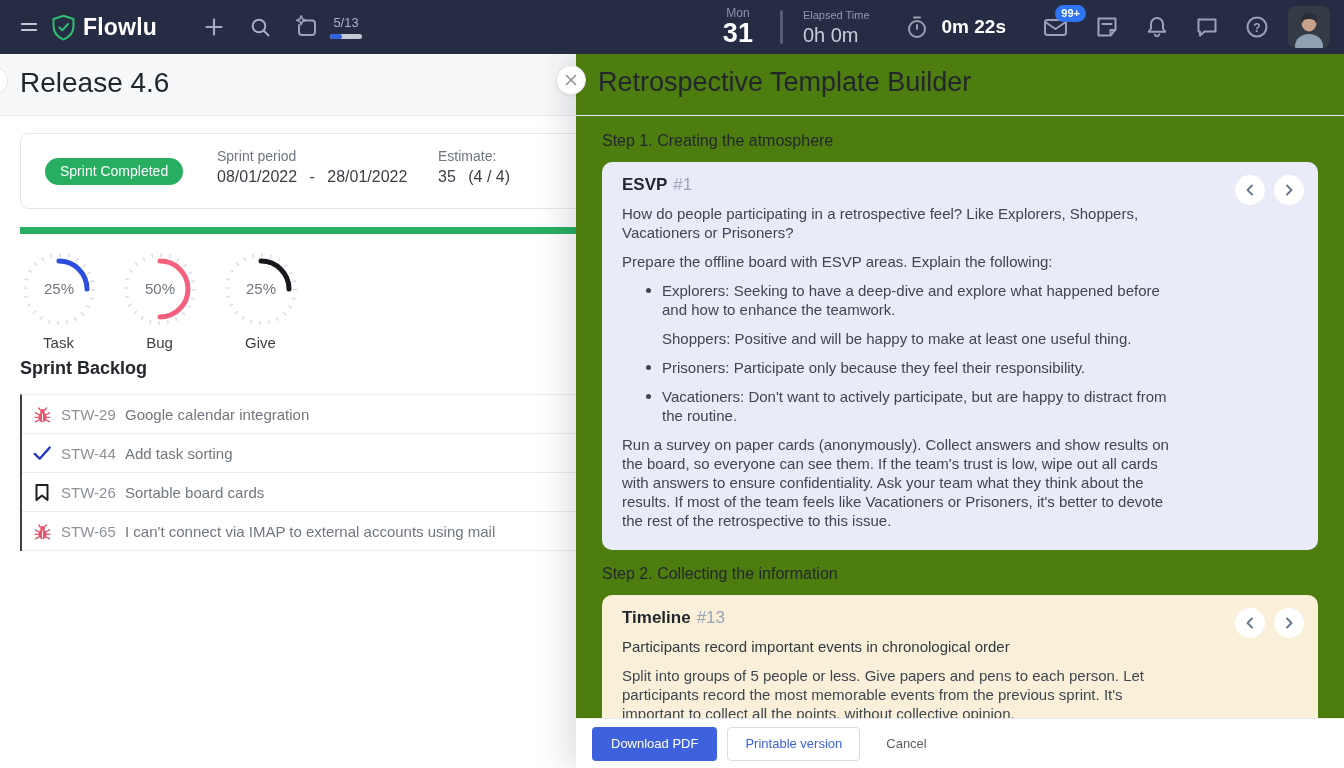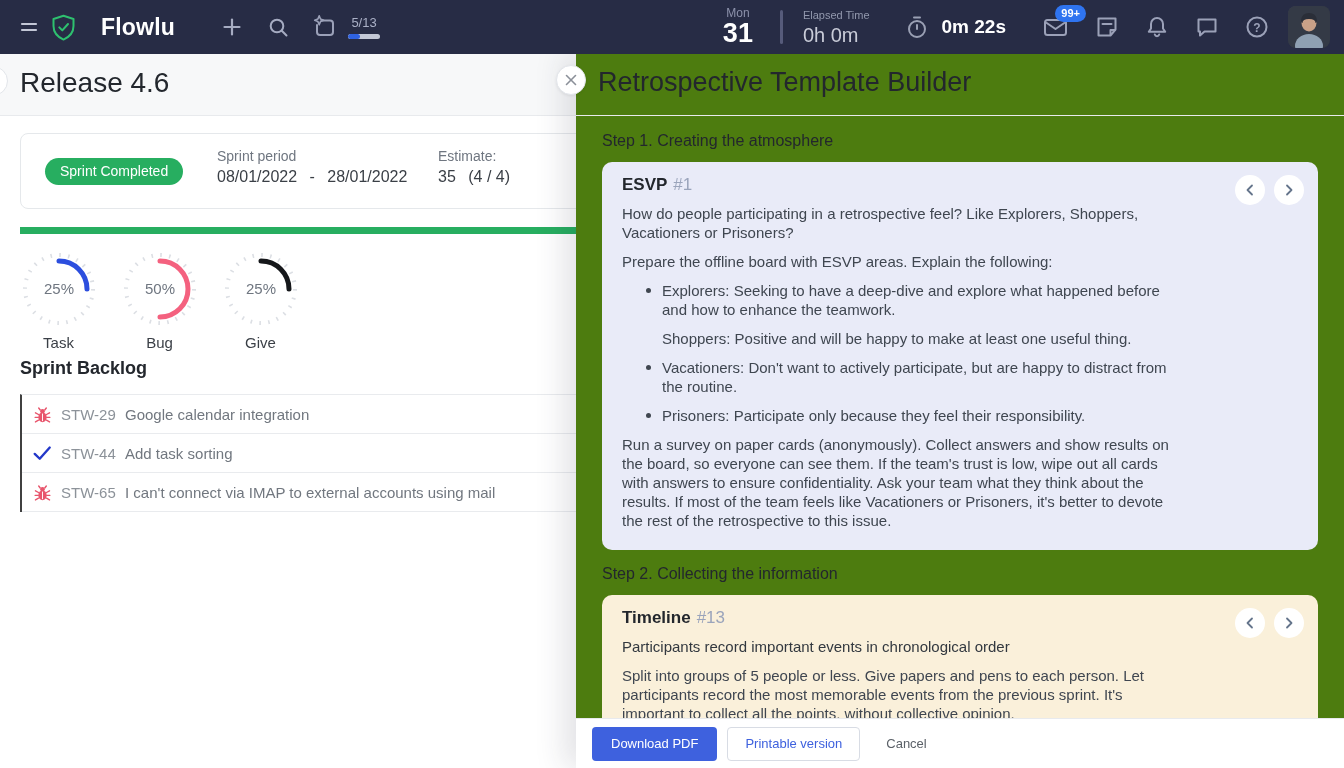--- a/index.html
+++ b/index.html
@@ -8,21 +8,21 @@
     position: relative; overflow: hidden; background:#fff;
     font-family: "Liberation Sans", sans-serif; color:#23272e;
   }
   svg { display:block; }
 
   
   .topbar { position:absolute; top:0; left:0; right:0; height:54px; background:#272c45; display:flex; align-items:center; z-index:50; }
   .tb-left { display:flex; align-items:center; padding-left:18px; }
   .tb-iconbtn { background:none; border:none; cursor:pointer; display:flex; align-items:center; justify-content:center; }
   .logo-wrap { display:flex; align-items:center; margin-left:10px; }
-  .logo-text { color:#fff; font-size:23px; font-weight:600; margin-left:24px; letter-spacing:.2px; }
+  .logo-text { color:#fff; font-size:23px; font-weight:600; margin-left:6px; letter-spacing:.2px; }
   .tb-plus { margin-left:46px; } .tb-search { margin-left:24px; }
   .onboard { display:flex; align-items:center; margin-left:22px; cursor:pointer; }
   .onboard-col { margin-left:10px; display:flex; flex-direction:column; align-items:center; }
   .onboard-label { color:#aab0c6; font-size:13px; line-height:14px; }
   .onboard-track { width:32px; height:5px; background:#c3c8d6; border-radius:3px; margin-top:4px; overflow:hidden; }
   .onboard-fill { height:100%; background:#2f62e0; border-radius:3px; }
 
   .tb-right { position:absolute; right:0; top:0; height:54px; display:flex; align-items:center; padding-right:14px; }
   .tb-date { width:44px; text-align:center; line-height:1; }
   .tb-date .wd { color:#8d92ab; font-size:12px; }
@@ -287,20 +287,29 @@
     <span class="btitle">Google calendar integration</span>
       </div>
       <div class="backlog-row">
         <span class="bicon">
           <svg width="20" height="18" viewBox="0 0 22 18">
             <polyline points="3,10 8.5,15.3 19.5,3" fill="none" stroke="#2338c9" stroke-width="2.6" stroke-linecap="round" stroke-linejoin="round"></polyline>
           </svg>
         </span>
     <span class="bid">STW-44</span>
     <span class="btitle">Add task sorting</span>
+      </div>
+      <div class="backlog-row">
+        <span class="bicon">
+          <svg width="16" height="19" viewBox="0 0 16 19">
+            <path d="M2.5 2 h11 v15 l-5.5-4.6 L2.5 17 Z" fill="none" stroke="#1b1e23" stroke-width="2" stroke-linejoin="round"></path>
+          </svg>
+        </span>
+    <span class="bid">STW-26</span>
+    <span class="btitle">Sortable board cards</span>
       </div>
       <div class="backlog-row">
         <span class="bicon">
           <svg width="19" height="19" viewBox="0 0 20 20">
             <g stroke="#e8566d" stroke-width="1.5" stroke-linecap="round">
               <line x1="5.8" y1="10" x2="2.6" y2="8.2"></line>
               <line x1="5.6" y1="13" x2="2.2" y2="13"></line>
               <line x1="5.8" y1="16" x2="2.6" y2="17.8"></line>
               <line x1="14.2" y1="10" x2="17.4" y2="8.2"></line>
               <line x1="14.4" y1="13" x2="17.8" y2="13"></line>
@@ -345,22 +354,22 @@
           <button class="nav-btn">
             <svg width="14" height="14" viewBox="0 0 14 14">
               <polyline points="5,2.5 9.5,7 5,11.5" fill="none" stroke="#64748b" stroke-width="1.8" stroke-linecap="round" stroke-linejoin="round"></polyline>
             </svg>
           </button>
         </div>
         <p>How do people participating in a retrospective feel? Like Explorers, Shoppers, Vacationers or Prisoners?</p>
         <p>Prepare the offline board with ESVP areas. Explain the following:</p>
         <div class="blk-li">Explorers: Seeking to have a deep-dive and explore what happened before and how to enhance the teamwork.</div>
         <div class="blk-plain">Shoppers: Positive and will be happy to make at least one useful thing.</div>
+        <div class="blk-li">Prisoners: Participate only because they feel their responsibility.</div>
         <div class="blk-li">Vacationers: Don't want to actively participate, but are happy to distract from the routine.</div>
-        <div class="blk-li">Prisoners: Participate only because they feel their responsibility.</div>
         <p>Run a survey on paper cards (anonymously). Collect answers and show results on the board, so everyone can see them. If the team's trust is low, wipe out all cards with answers to ensure confidentiality. Ask your team what they think about the results. If most of the team feels like Vacationers or Prisoners, it's better to devote the rest of the retrospective to this issue.</p>
       </div>
       <div class="step-heading">Step 2. Collecting the information</div>
       <div class="tpl-card" style="background: rgb(250, 240, 218);">
         <div class="card-head"><span class="ctitle">Timeline</span><span class="cnum">#13</span></div>
   <div class="card-nav">
           <button class="nav-btn">
             <svg width="14" height="14" viewBox="0 0 14 14">
               <polyline points="9,2.5 4.5,7 9,11.5" fill="none" stroke="#64748b" stroke-width="1.8" stroke-linecap="round" stroke-linejoin="round"></polyline>
             </svg>

